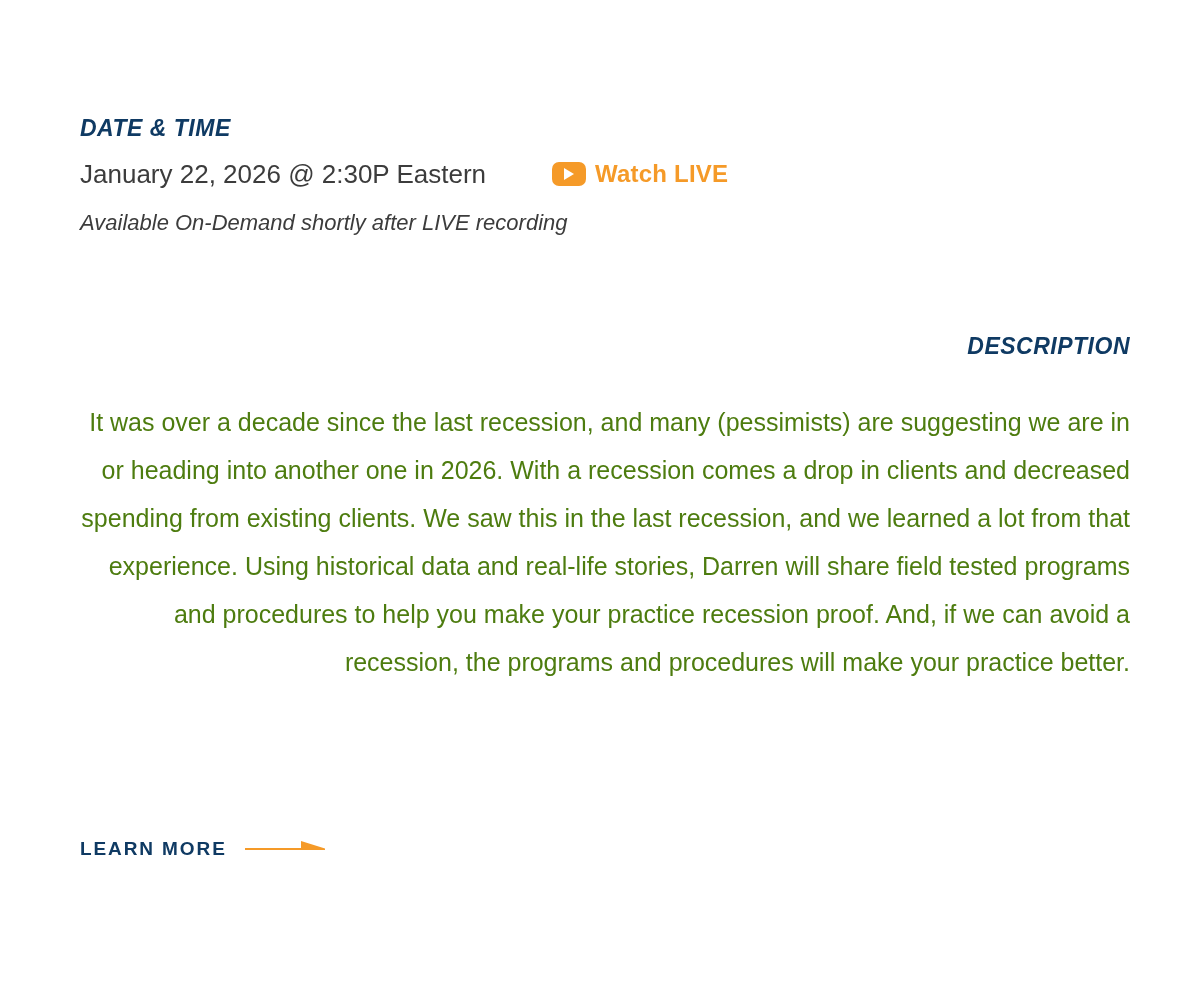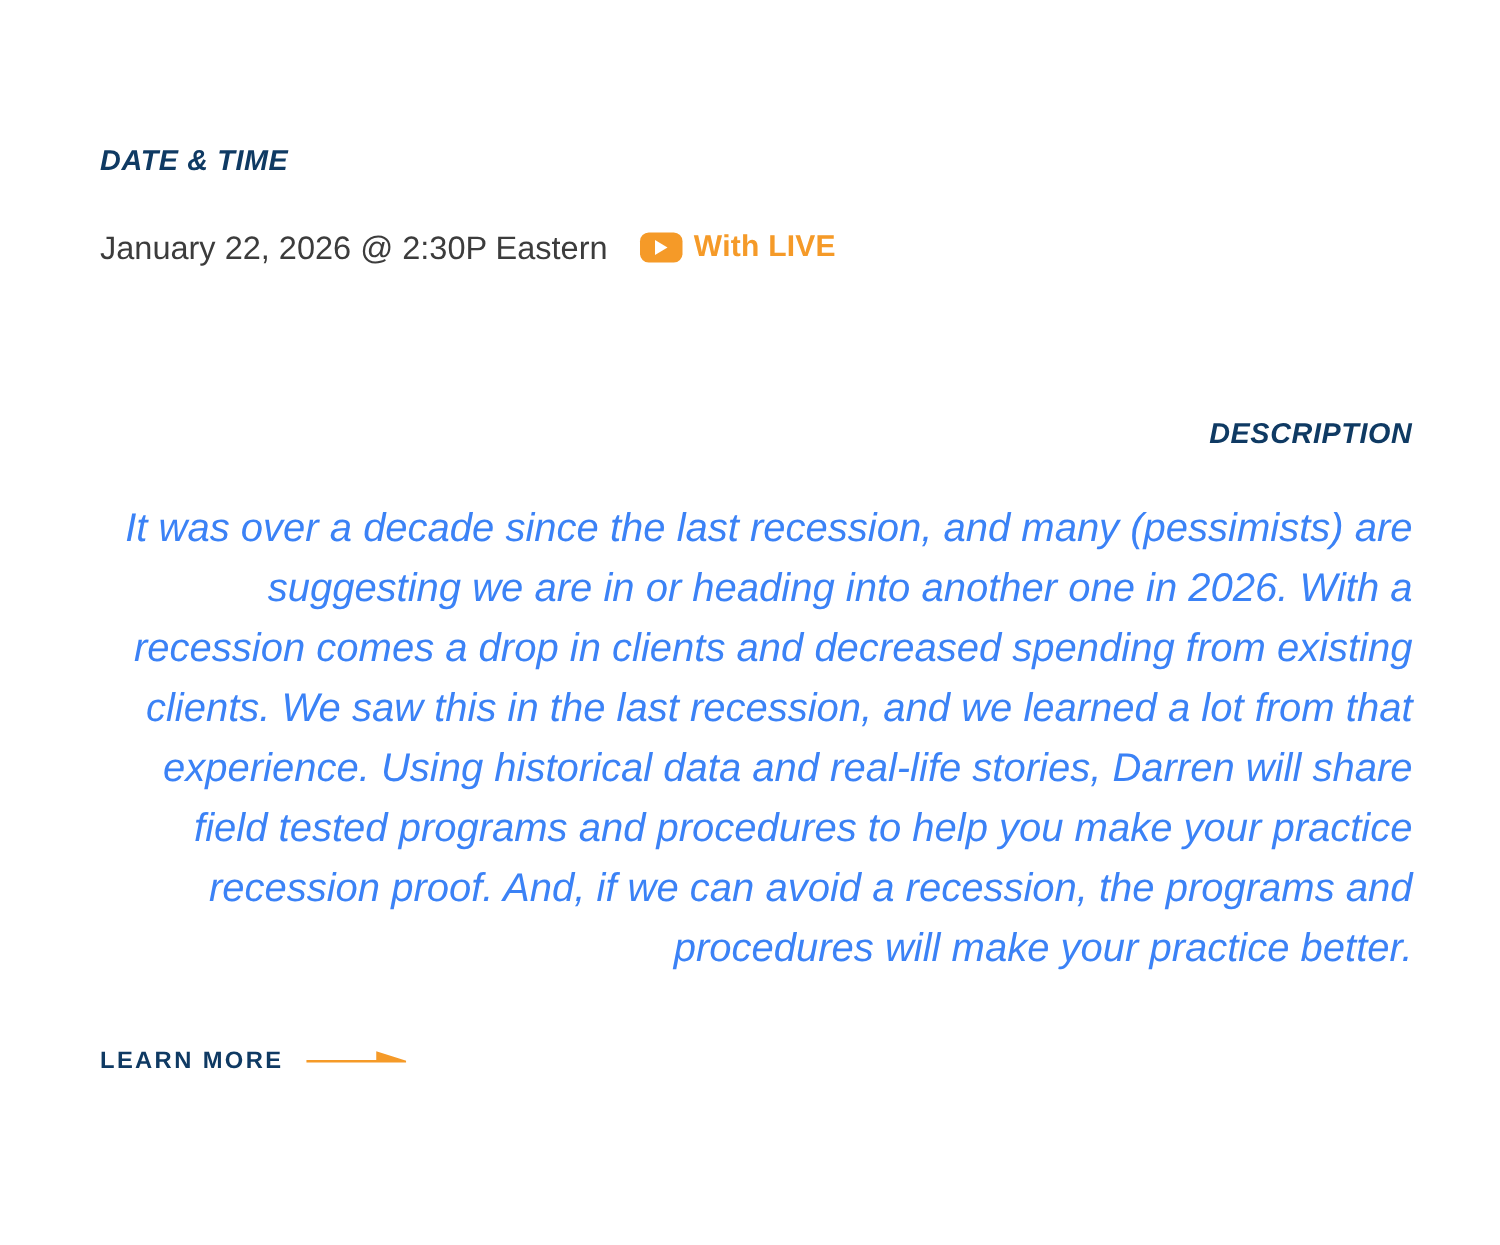--- a/index.html
+++ b/index.html
@@ -42,22 +42,23 @@
     text-transform: uppercase;
   }
 
   #datetime-section { position: absolute; top: 117px; left: 0; }
   #description-section { position: absolute; top: 335px; left: 0; text-align: right; }
 
   
   .datetime-row {
     display: flex;
     align-items: center;
-    margin-top: 44px;
+    margin-top: 20px;
     line-height: 1;
+    gap: 40px;
   }
   .datetime-text {
     font-size: 26px;
     color: #3c3c3c;
     line-height: 1.1;
     white-space: nowrap;
   }
 
   .watch-live-link {
     display: inline-flex;
@@ -99,24 +100,23 @@
     font-style: italic;
     color: #3c3c3c;
     line-height: 1.2;
     white-space: nowrap;
   }
 
   
   .description-body {
     margin-top: 40px;
     width: 1050px;
-    font-size: 32px;
+    font-size: 25px;
     line-height: 48px;
-    color: #3b82f6;
-    font-style: italic;
+    color: #4d7c0f;
   }
 
   
   .learn-more-link {
     position: absolute;
     top: 839px;
     left: 0;
     display: inline-flex;
     align-items: flex-start;
     text-decoration: none;
@@ -143,24 +143,25 @@
   <div class="content">
 
     <section id="datetime-section">
       <h2 class="section-heading">DATE &amp; TIME</h2>
 
       <div class="datetime-row">
         <span class="datetime-text">January 22, 2026 @ 2:30P Eastern</span>
 
         <a class="watch-live-link" href="#">
           <span class="yt-icon"></span>
-          <span class="watch-live-label">With LIVE</span>
+          <span class="watch-live-label">Watch LIVE</span>
         </a>
       </div>
 
+      <div class="availability-note">Available On-Demand shortly after LIVE recording</div>
     </section>
 
     <section id="description-section">
       <h2 class="section-heading">DESCRIPTION</h2>
 
       <p class="description-body">It was over a decade since the last recession, and many (pessimists) are suggesting we are in or heading into another one in 2026.  With a recession comes a drop in clients and decreased spending from existing clients.  We saw this in the last recession, and we learned a lot from that experience.  Using historical data and real-life stories, Darren will share field tested programs and procedures to help you make your practice recession proof.  And, if we can avoid a recession, the programs and procedures will make your practice better.</p>
     </section>
 
     <a class="learn-more-link" href="#">
       <span class="learn-more-label">LEARN MORE</span>

